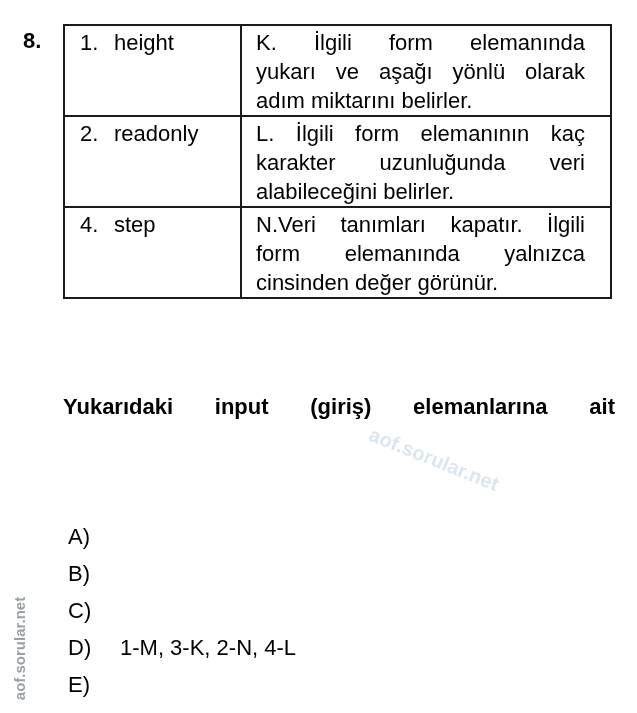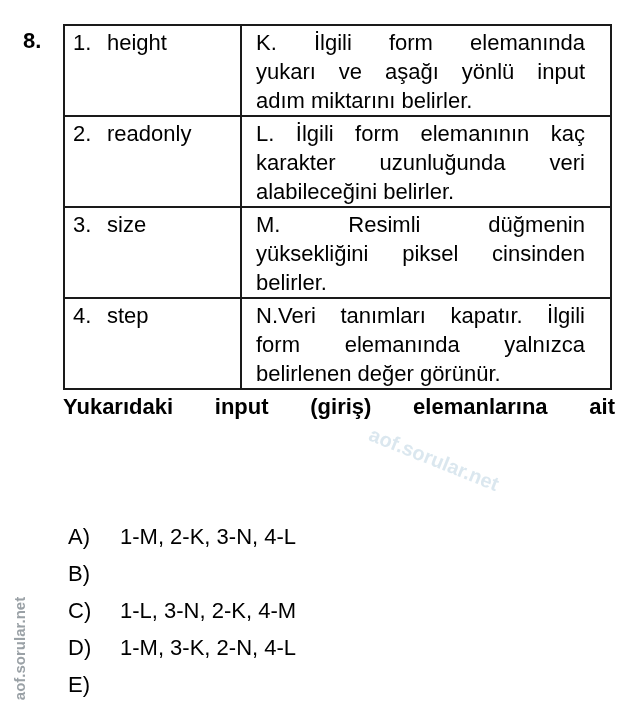--- a/index.html
+++ b/index.html
@@ -13,21 +13,21 @@
     }
     table.match {
       position: absolute; left: 63px; top: 24px;
       width: 549px; border-collapse: collapse;
       font-size: 22px; line-height: 29px;
     }
     table.match td {
       border: 2px solid #1a1a1a; vertical-align: top;
       height: 85px; box-sizing: border-box;
     }
-    td.c1 { width: 177px; padding: 2px 8px 0 8px; }
+    td.c1 { width: 177px; padding: 2px 8px 0 15px; }
     td.c2 { padding: 2px 25px 0 14px; text-align: justify; text-align-last: left; }
     td.c2 .just { text-align: justify; text-align-last: justify; display:block; }
     .item-num { display: inline-block; width: 34px; }
     .question {
       position: absolute; left: 63px; top: 392px; width: 552px;
       font-weight: bold; font-size: 22px; line-height: 29px;
     }
     .question .line { display: block; text-align: justify; text-align-last: justify; }
     .question .line.last { text-align-last: left; }
     .options {
@@ -54,74 +54,62 @@
 <div class="qnum">8.</div>
 
 <table class="match">
   <tbody>
     <tr>
       <td class="c1">
         <span class="item-num">1.</span><span>height</span>
       </td>
       <td class="c2">
         <span class="just">K. İlgili form elemanında</span>
-        <span class="just">yukarı ve aşağı yönlü input</span>
+        <span class="just">yukarı ve aşağı yönlü olarak</span>
         <span>adım miktarını belirler.</span>
       </td>
     </tr>
     <tr>
       <td class="c1">
         <span class="item-num">2.</span><span>readonly</span>
       </td>
       <td class="c2">
         <span class="just">L. İlgili form elemanının kaç</span>
         <span class="just">karakter uzunluğunda veri</span>
         <span>alabileceğini belirler.</span>
       </td>
     </tr>
     <tr>
       <td class="c1">
-        <span class="item-num">3.</span><span>size</span>
-      </td>
-      <td class="c2">
-        <span class="just">M. Resimli düğmenin</span>
-        <span class="just">yüksekliğini piksel cinsinden</span>
-        <span>belirler.</span>
-      </td>
-    </tr>
-    <tr>
-      <td class="c1">
         <span class="item-num">4.</span><span>step</span>
       </td>
       <td class="c2">
         <span class="just">N.Veri tanımları kapatır. İlgili</span>
         <span class="just">form elemanında yalnızca</span>
-        <span>belirlenen değer görünür.</span>
+        <span>cinsinden değer görünür.</span>
       </td>
     </tr>
   </tbody>
 </table>
 
 <div class="question">
   <span class="line">Yukarıdaki input (giriş) elemanlarına ait</span>
 </div>
 
 <div class="watermark-center">aof.sorular.net</div>
 
 <div class="options">
   <div class="opt">
     <span class="letter">A)</span>
-    <span>1-M, 2-K, 3-N, 4-L</span>
   </div>
   <div class="opt">
     <span class="letter">B)</span>
   </div>
   <div class="opt">
     <span class="letter">C)</span>
-    <span>1-L, 3-N, 2-K, 4-M</span>
   </div>
   <div class="opt">
     <span class="letter">D)</span>
     <span>1-M, 3-K, 2-N, 4-L</span>
   </div>
   <div class="opt">
     <span class="letter">E)</span>
   </div>
 </div>
 

